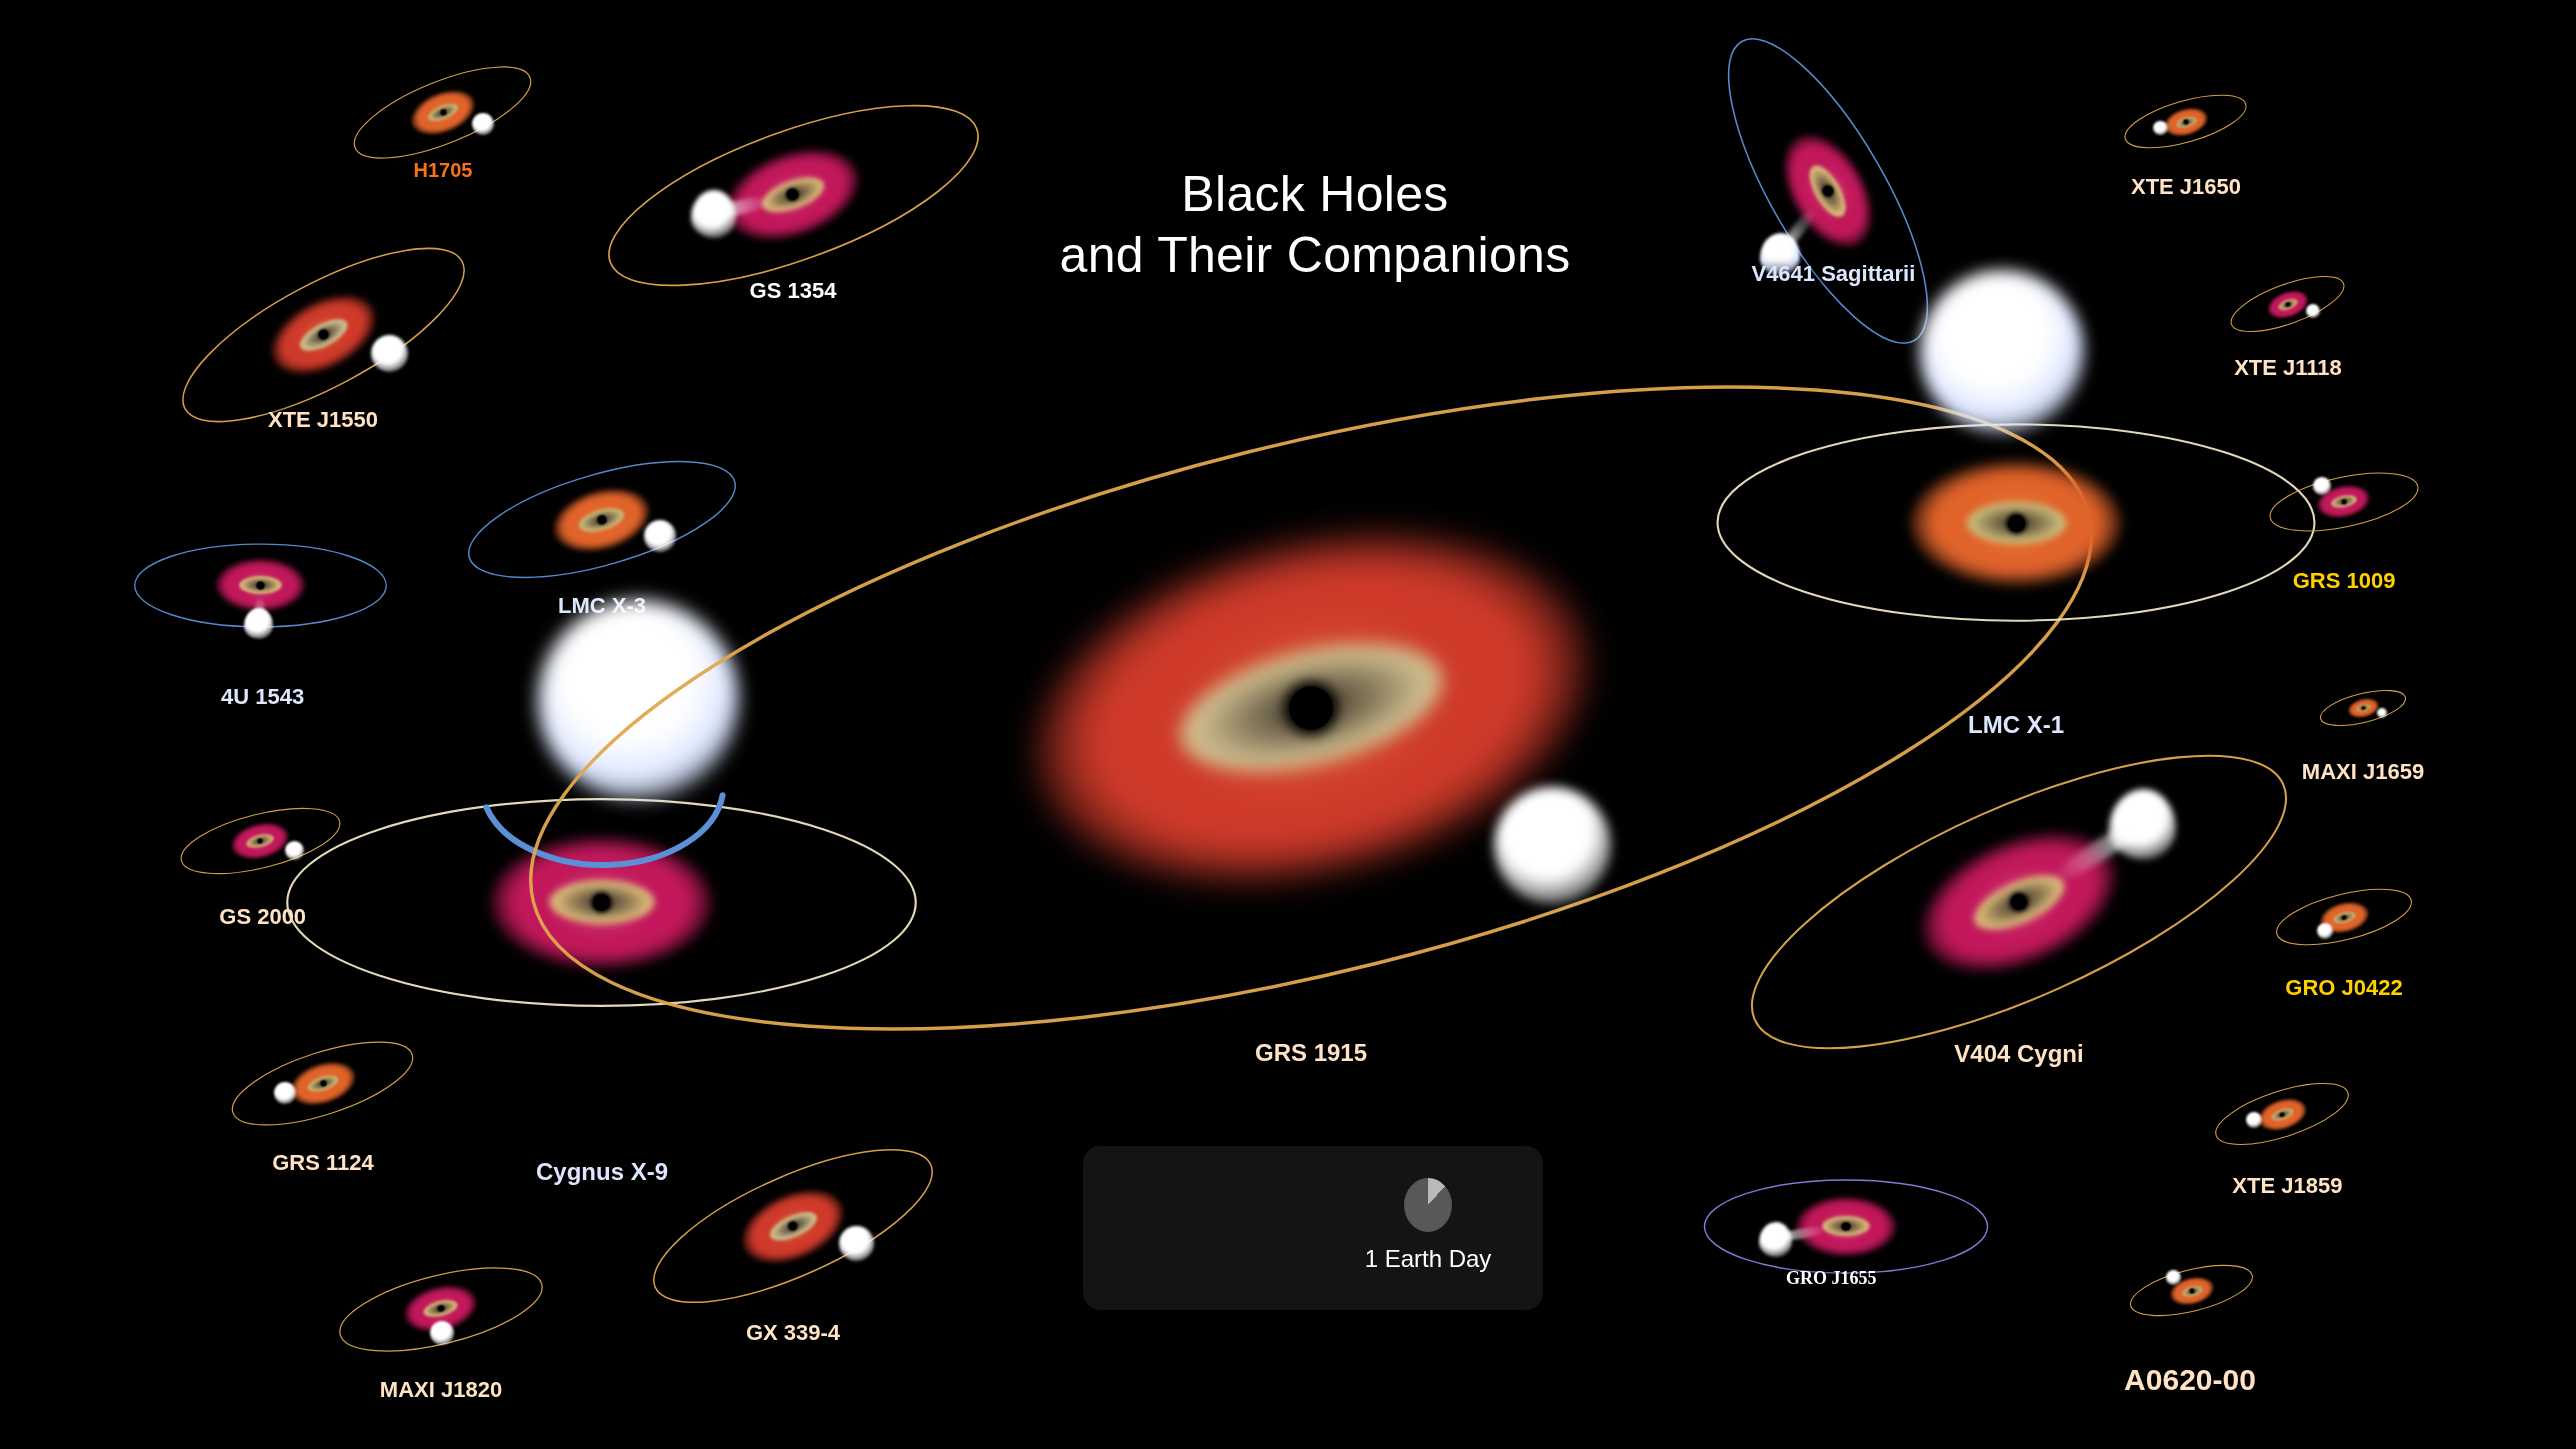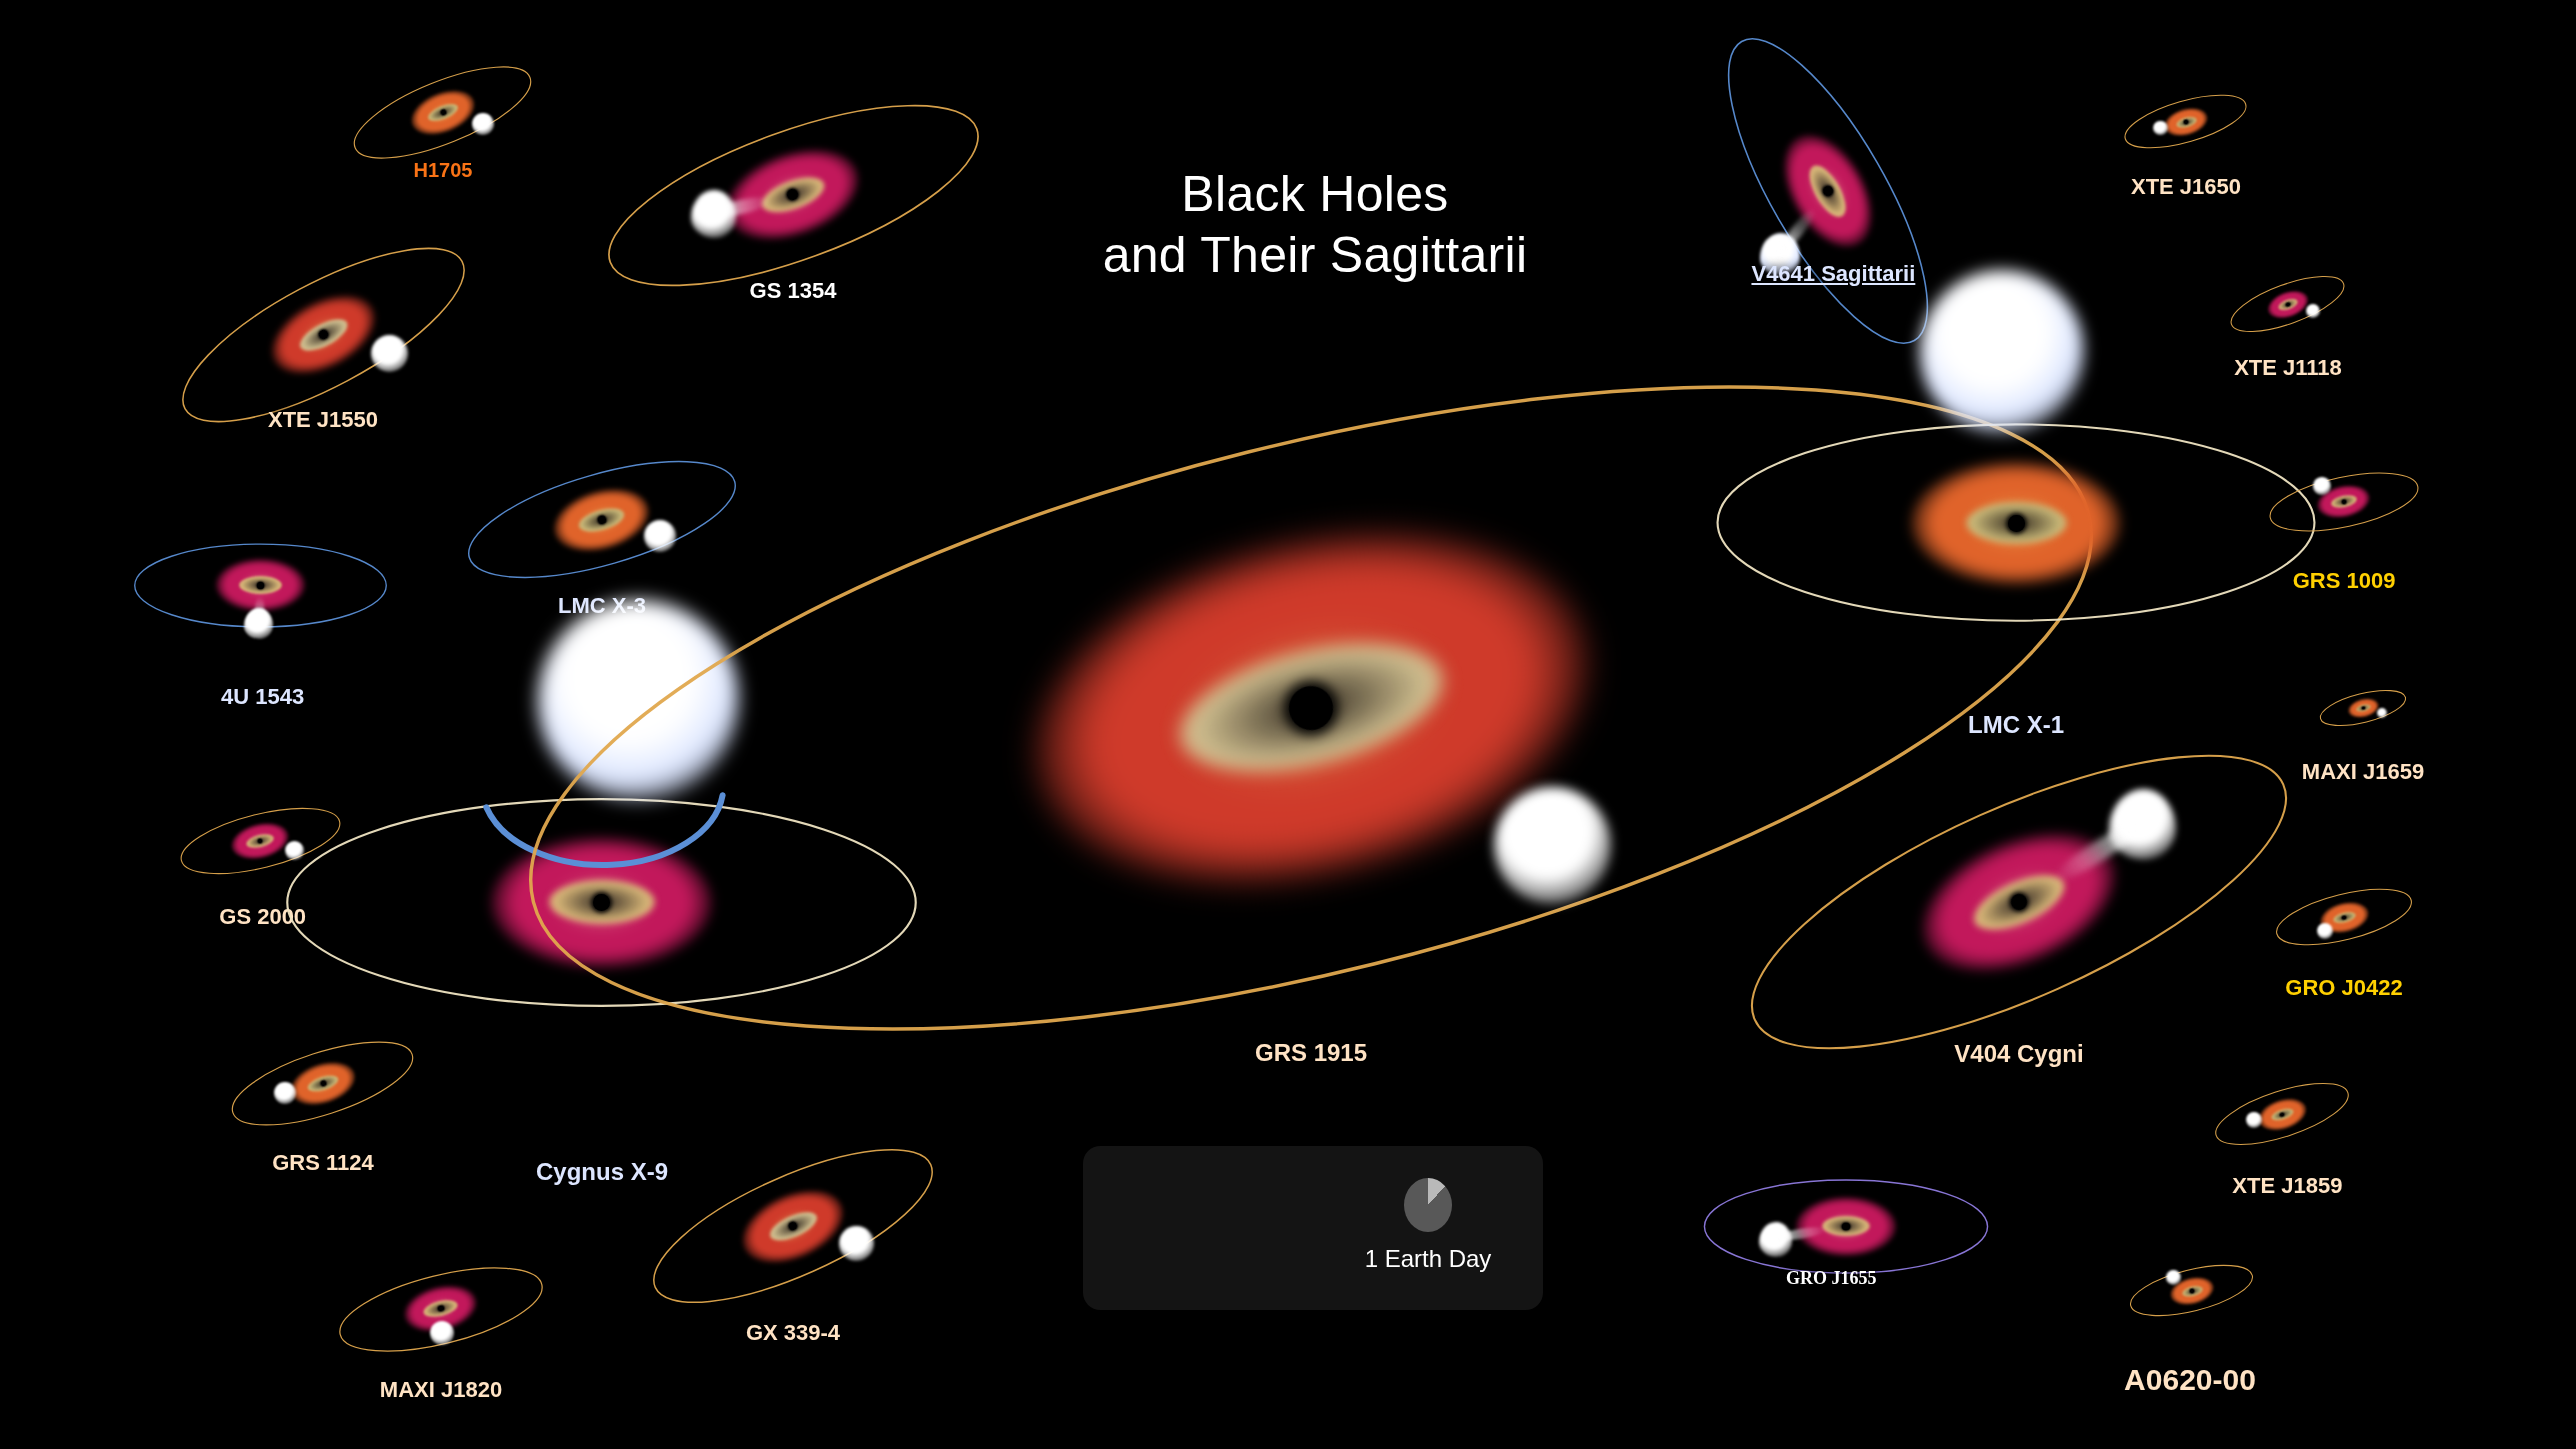--- a/index.html
+++ b/index.html
@@ -58,21 +58,21 @@
     width:48px;height:54px;border-radius:50%;
     background:conic-gradient(#b9b9b9 0deg 42deg,#585858 42deg 360deg);
   }
 </style>
 </head>
 <body>
 
 <div id="stage">
 
   <div id="title">Black Holes
-and Their Sagittarii</div>
+and Their Companions</div>
 
   <div id="systems-layer">
       <div class="sys" style="left: 443px; top: 113px;">
         <svg class="orb" width="245" height="155" style="left: -123px; top: -78px;" viewBox="0 0 365.5 231.188">
           <ellipse cx="182.754" cy="115.596" rx="140.57999999999998" ry="46.238400000000006" fill="none" stroke="#e0a84e" stroke-width="1.7527121840165316" stroke-linecap="round" transform="rotate(-22 182.754 115.596)" opacity="0.95"></ellipse>
         </svg>
         <div class="disk" style="left: -33px; top: -19.6px; width: 66px; height: 39px; transform: rotate(-22deg);">
           <div class="halo" style="background: radial-gradient(rgb(240, 160, 80) 0%, rgb(224, 99, 42) 34%, rgb(224, 99, 42) 55%, rgba(224, 99, 42, 0) 78%); filter: blur(1.8px);"></div>
           <div class="inner" style="left: 17.3px; top: 13px; width: 32px; height: 13.3px; background: radial-gradient(rgba(40, 38, 30, 0.95) 0%, rgb(200, 184, 120) 62%, rgba(0, 0, 0, 0) 100%); filter: blur(1px);"></div>
           <div class="hole" style="left: 31px; top: 17px; width: 5.2px; height: 5.2px; box-shadow: rgba(0, 0, 0, 0.95) 0px 0px 1.4px 0.7px;"></div>
@@ -209,21 +209,21 @@
         <svg class="orb" width="450" height="284" style="left: -225px; top: -142px;" viewBox="0 0 670.094 423.844">
           <ellipse cx="335.04900000000004" cy="211.92600000000002" rx="257.73" ry="84.77040000000001" fill="none" stroke="#5b8fd6" stroke-width="2.3731835158706125" stroke-linecap="round" transform="rotate(60 335.04900000000004 211.92600000000002)" opacity="0.95"></ellipse>
         </svg>
         <div class="disk" style="left: -61px; top: -36px; width: 122px; height: 72px; transform: rotate(60deg);">
           <div class="halo" style="background: radial-gradient(rgb(226, 120, 138) 0%, rgb(194, 24, 91) 34%, rgb(194, 24, 91) 55%, rgba(194, 24, 91, 0) 78%); filter: blur(3.3px);"></div>
           <div class="inner" style="left: 32px; top: 24px; width: 58px; height: 24.5px; background: radial-gradient(rgba(40, 38, 30, 0.95) 0%, rgb(216, 184, 120) 62%, rgba(0, 0, 0, 0) 100%); filter: blur(1.8px);"></div>
           <div class="hole" style="left: 56px; top: 31px; width: 9.6px; height: 9.6px; box-shadow: rgba(0, 0, 0, 0.95) 0px 0px 2.6px 1.1px;"></div>
         </div>
         <div class="star tear" style="left: -68px; top: 42px; width: 40px; height: 43px; background: radial-gradient(circle at 45% 38%, rgb(255, 255, 255) 0%, rgb(255, 255, 255) 38%, rgb(220, 230, 255) 62%, rgba(190, 205, 255, 0) 86%); filter: blur(1.8px);"></div>
         <div style="position: absolute; left: -48px; top: 62px; width: 56px; height: 12px; transform-origin: 0px 50%; transform: translateY(-50%) rotate(-51.953deg); background: linear-gradient(90deg, rgba(255, 255, 255, 0.92) 0%, rgba(255, 255, 255, 0.35) 55%, rgba(255, 255, 255, 0) 100%); filter: blur(2px); border-radius: 50%;"></div>
-        <div class="lbl" style="left: 5.4px; top: 70px; color: rgb(221, 230, 255); font-size: 22px; text-decoration: underline;">V4641 Sagittarii</div>
+        <div class="lbl" style="left: 5.4px; top: 70px; color: rgb(221, 230, 255); font-size: 22px;">V4641 Sagittarii</div>
       </div>
       <div class="sys" style="left: 2186px; top: 122px;">
         <svg class="orb" width="163" height="103" style="left: -82px; top: -52px;" viewBox="0 0 243.672 154.125">
           <ellipse cx="121.836" cy="77.06400000000001" rx="93.72" ry="30.8256" fill="none" stroke="#e0a84e" stroke-width="1.6" stroke-linecap="round" transform="rotate(-16 121.836 77.06400000000001)" opacity="0.95"></ellipse>
         </svg>
         <div class="disk" style="left: -22px; top: -13px; width: 44px; height: 26px; transform: rotate(-16deg);">
           <div class="halo" style="background: radial-gradient(rgb(240, 160, 80) 0%, rgb(224, 99, 42) 34%, rgb(224, 99, 42) 55%, rgba(224, 99, 42, 0) 78%); filter: blur(1.3px);"></div>
           <div class="inner" style="left: 11.5px; top: 8.6px; width: 21px; height: 9px; background: radial-gradient(rgba(40, 38, 30, 0.95) 0%, rgb(200, 184, 120) 62%, rgba(0, 0, 0, 0) 100%); filter: blur(0.8px);"></div>
           <div class="hole" style="left: 20.4px; top: 11.3px; width: 3.5px; height: 3.5px; box-shadow: rgba(0, 0, 0, 0.95) 0px 0px 1.3px 0.7px;"></div>
         </div>

